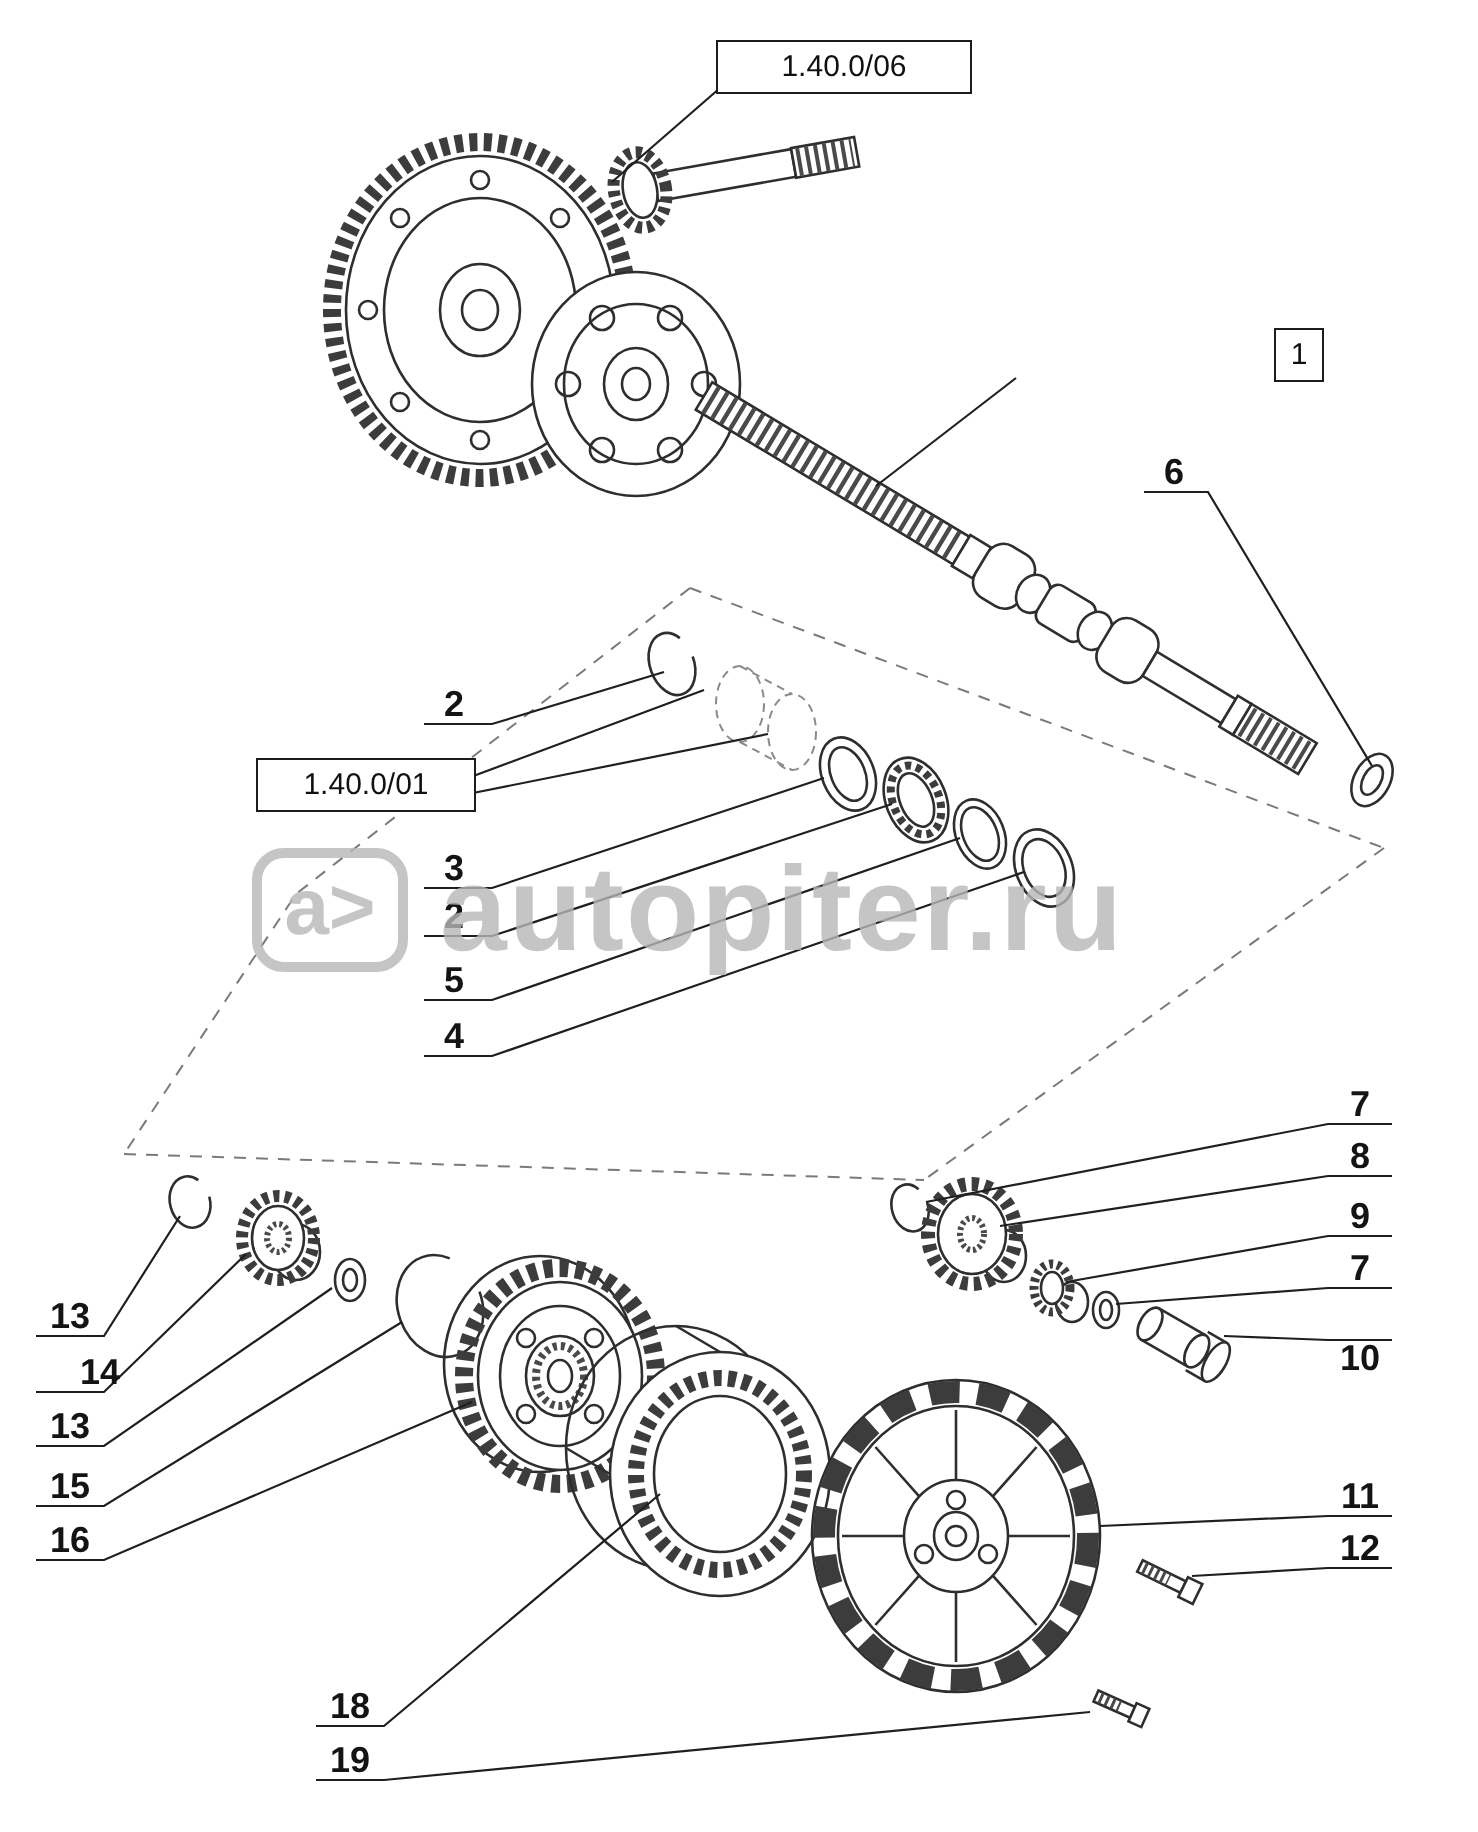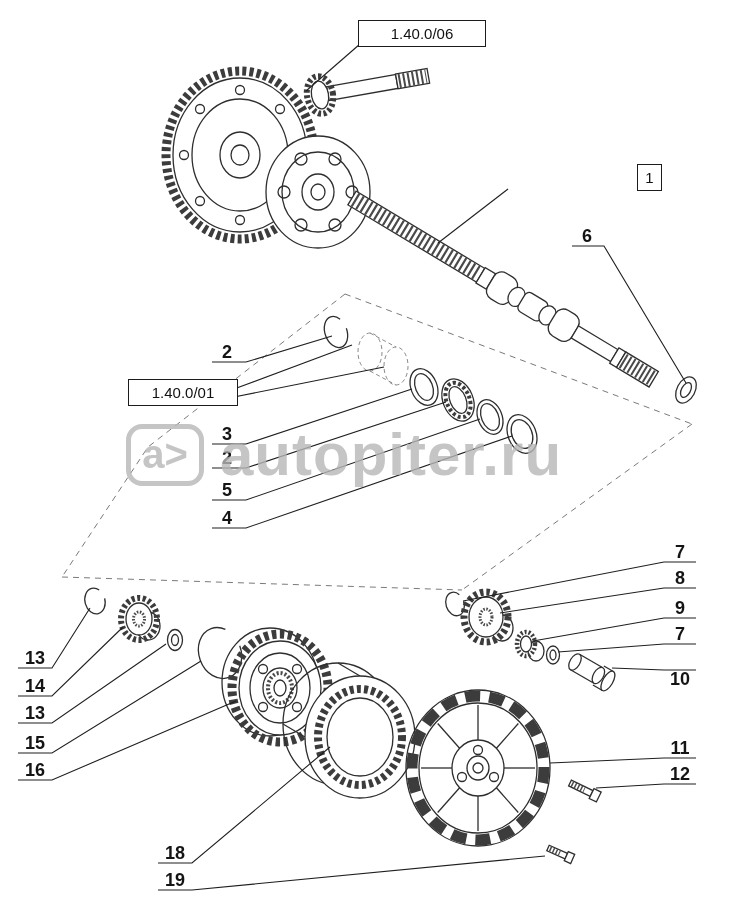--- a/index.html
+++ b/index.html
@@ -258,21 +258,21 @@
 <div class="num" style="left:210px;top:508px;">4</div>
 <div class="num" style="left:570px;top:226px;">6</div>
 <div class="num" style="left:663px;top:542px;">7</div>
 <div class="num" style="left:663px;top:568px;">8</div>
 <div class="num" style="left:663px;top:598px;">9</div>
 <div class="num" style="left:663px;top:624px;">7</div>
 <div class="num" style="left:663px;top:650px;margin-top:19px;">10</div>
 <div class="num" style="left:663px;top:738px;">11</div>
 <div class="num" style="left:663px;top:764px;">12</div>
 <div class="num" style="left:18px;top:648px;">13</div>
-<div class="num" style="left:18px;top:676px;">14</div>
+<div class="num" style="left:33px;top:676px;">14</div>
 <div class="num" style="left:18px;top:703px;">13</div>
 <div class="num" style="left:18px;top:733px;">15</div>
 <div class="num" style="left:18px;top:760px;">16</div>
 <div class="num" style="left:158px;top:843px;">18</div>
 <div class="num" style="left:158px;top:870px;">19</div>
 
 <div class="wm">
   <div class="wm-logo">a&gt;</div>
   <div class="wm-text">autopiter.ru</div>
 </div>

